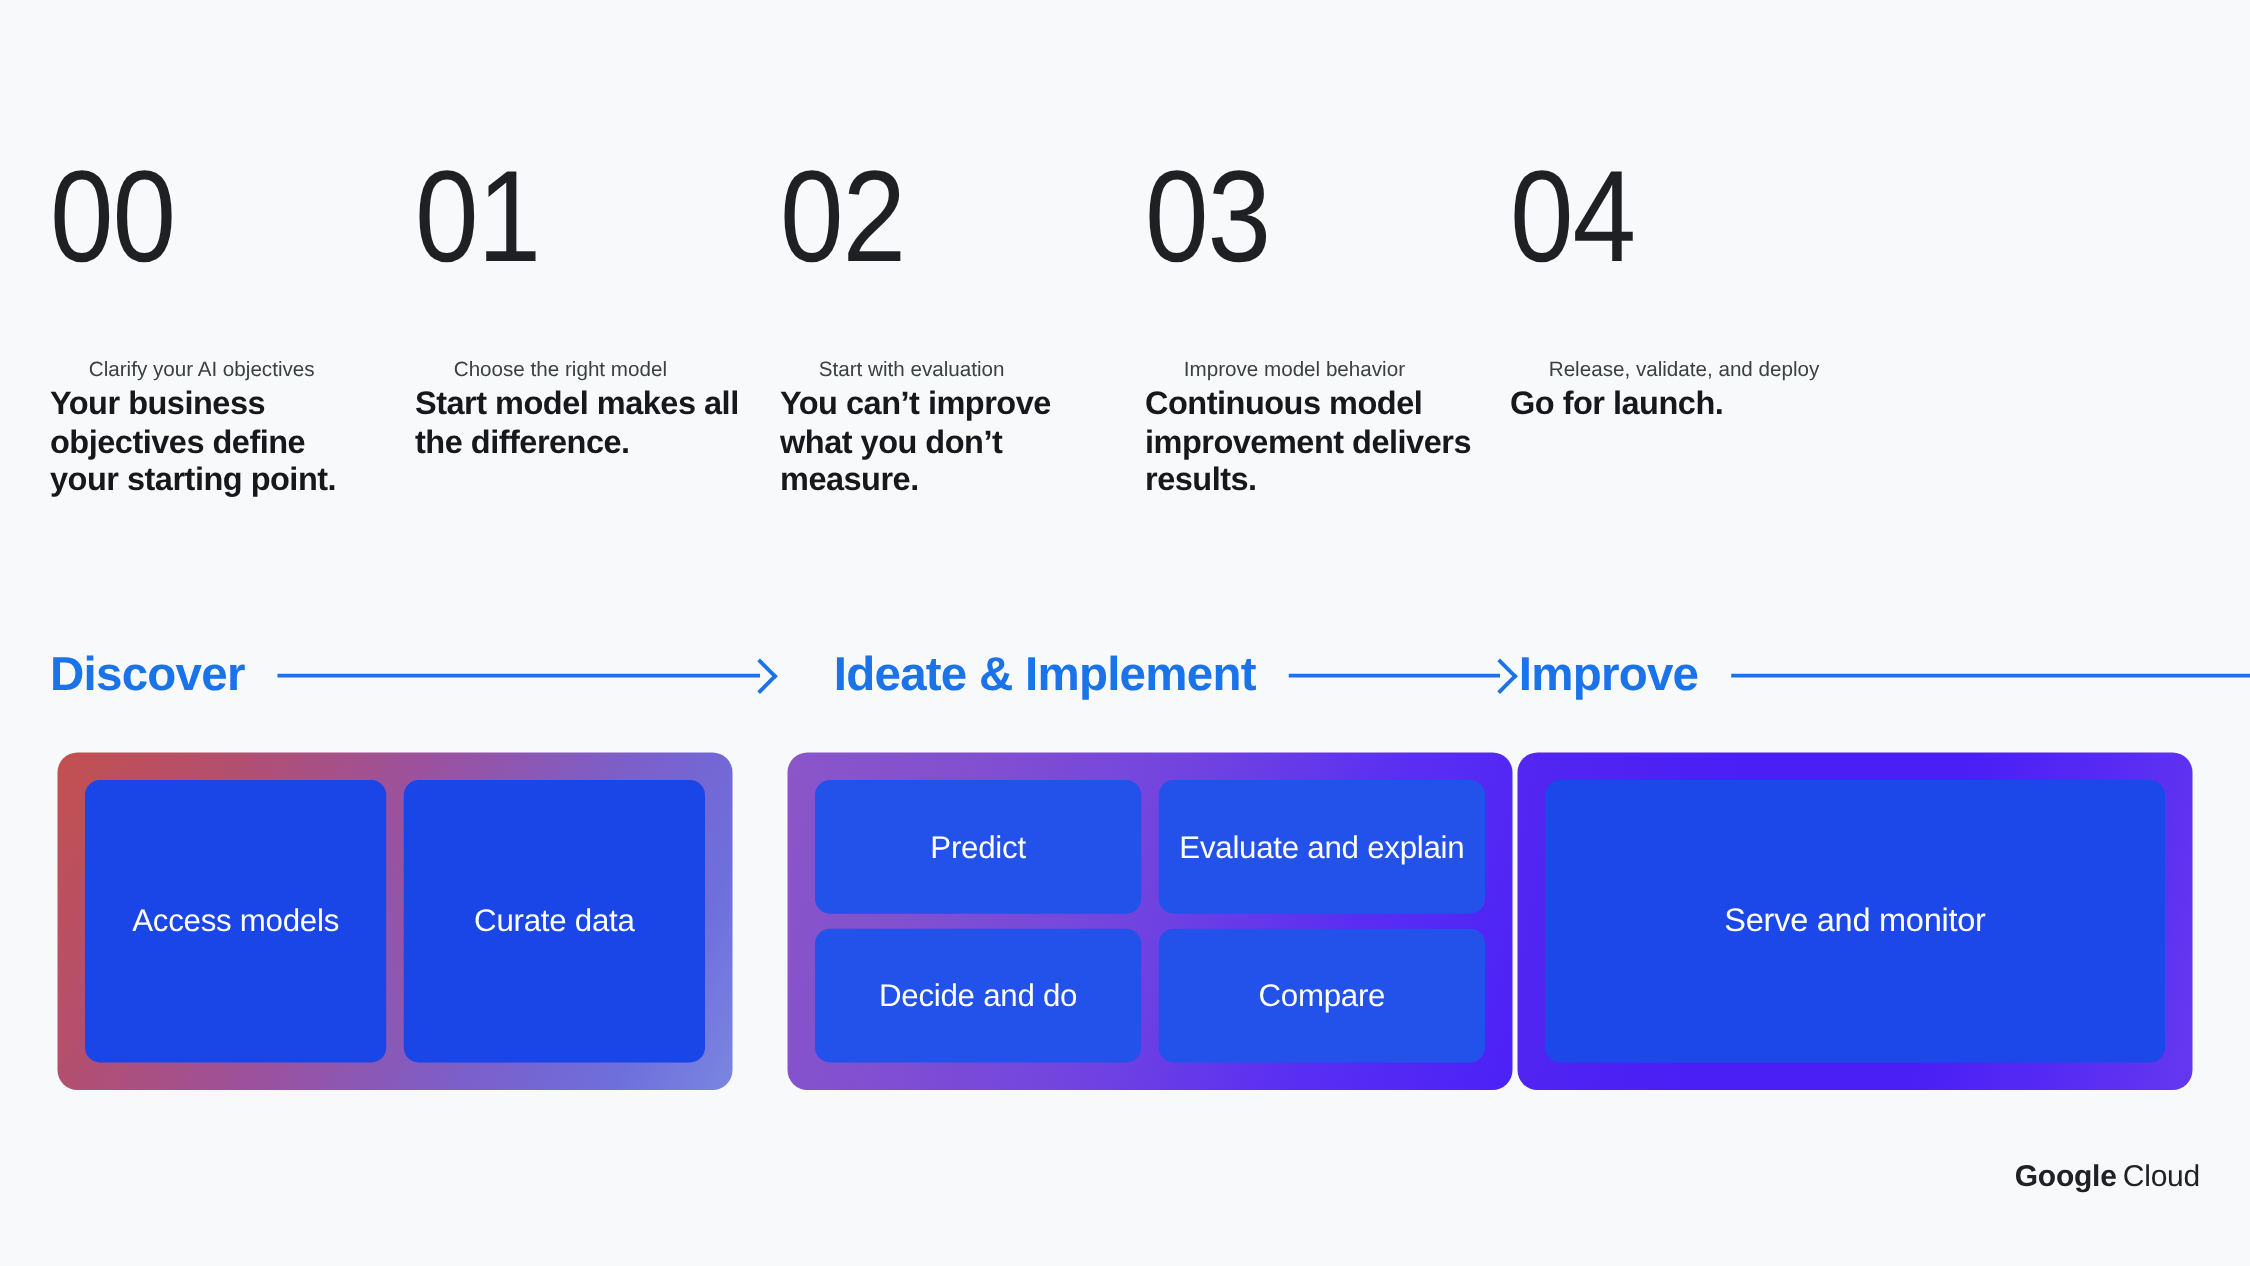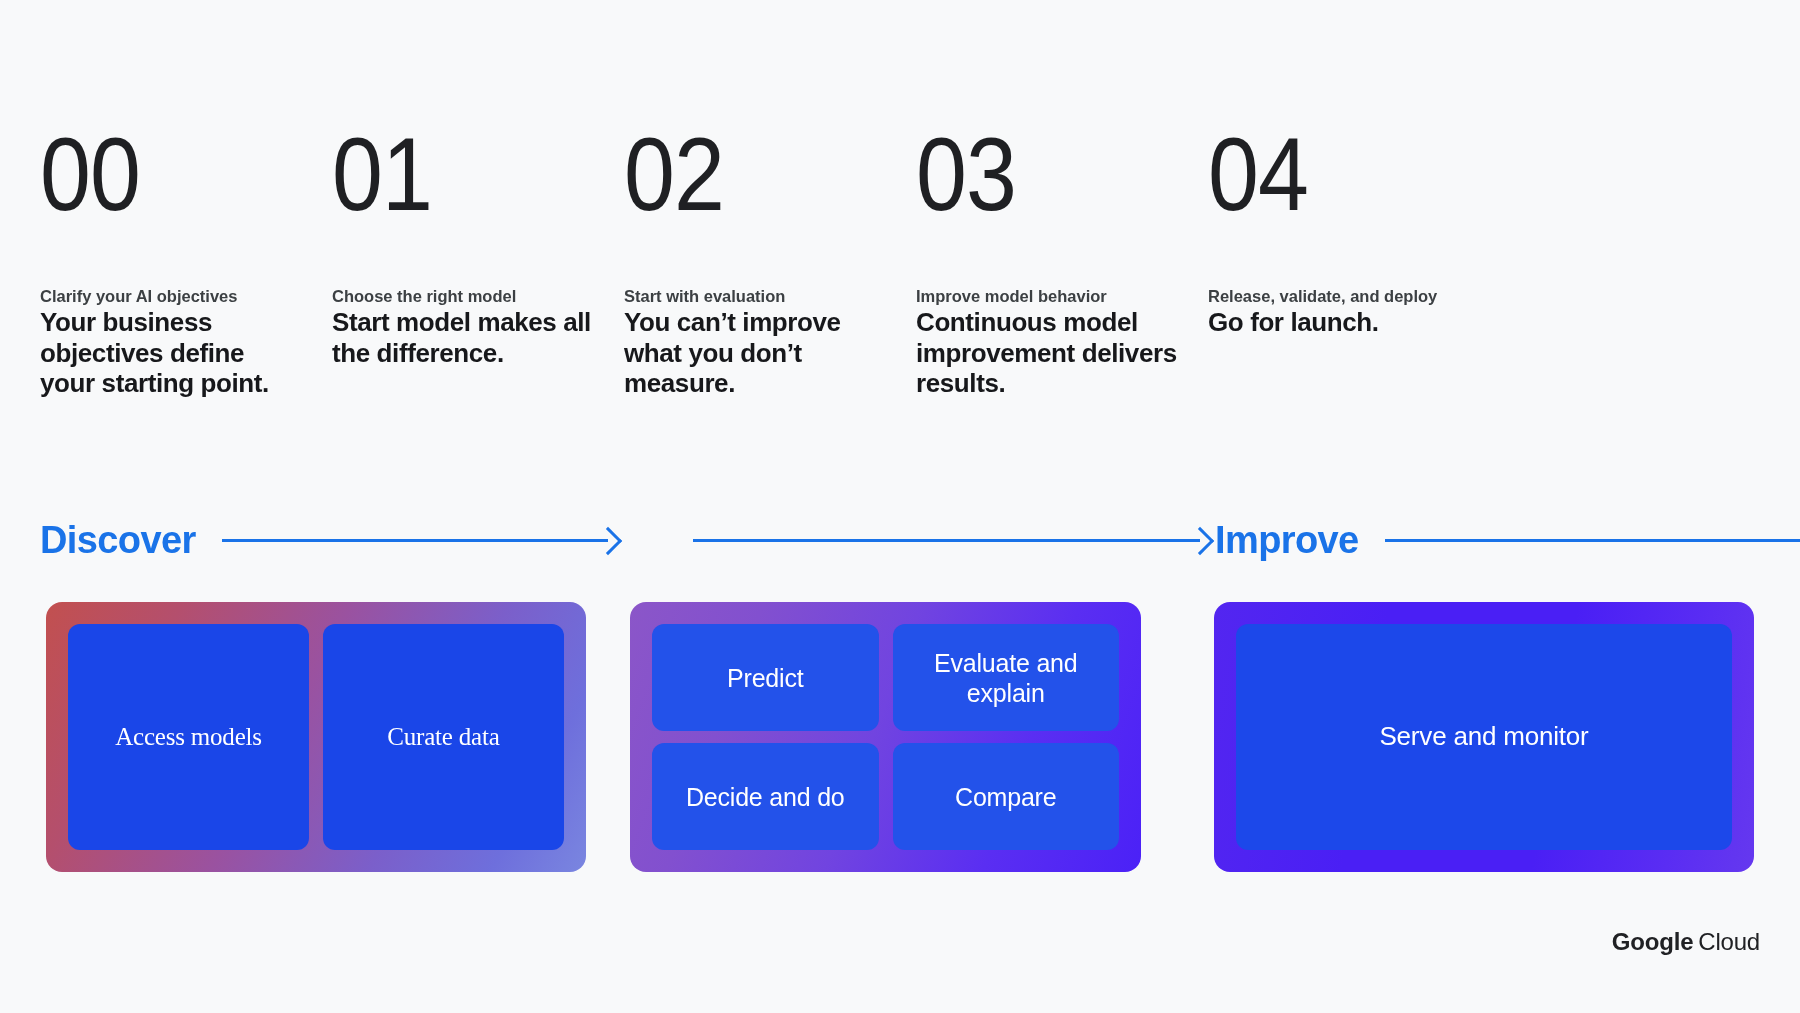--- a/index.html
+++ b/index.html
@@ -38,24 +38,25 @@
     line-height: 0.95;
     letter-spacing: -1px;
     color: #1f2023;
     transform: scaleX(0.88);
     transform-origin: left center;
     white-space: nowrap;
   }
   .step-kicker {
     margin-top: 62px;
     font-size: 16.5px;
-    font-weight: 700;
+    font-weight: 400;
     line-height: 1.3;
     color: #3c4043;
     white-space: nowrap;
+    margin-left: 31px;
   }
   .step-title {
     margin-top: 0;
     font-size: 26px;
     font-weight: 700;
     line-height: 1.17;
     letter-spacing: -0.4px;
     color: #17181b;
     max-width: 262px;
   }
@@ -122,21 +123,21 @@
     padding: 22px;
     display: flex;
     gap: 14px;
   }
   .group.g0 {
     left: 46px; top: 0; width: 540px; height: 270px;
     background: linear-gradient(118deg,
         #c2504f 0%, #b44f6d 20%, #9a52a0 45%, #7b5fca 68%, #6e6fdc 86%, #7a86e0 100%);
   }
   .group.g1 {
-    left: 630px; top: 0; width: 511px; height: 270px;
+    left: 630px; top: 0; width: 580px; height: 270px;
     background: linear-gradient(110deg,
         #8b56c8 0%, #8250cf 22%, #7144e0 48%, #5a2ef2 74%, #4b21f7 100%);
     flex-direction: column;
     gap: 12px;
   }
   .group.g2 {
     left: 1214px; top: 0; width: 540px; height: 270px;
     background: linear-gradient(100deg,
         #5326f0 0%, #4a1ff5 30%, #4a1ff5 62%, #5a2df3 85%, #6538ef 100%);
   }
@@ -148,21 +149,21 @@
     display: flex;
     align-items: center;
     justify-content: center;
     text-align: center;
     font-size: 25px;
     font-weight: 400;
     line-height: 1.2;
     letter-spacing: -0.2px;
   }
 
-  .group.g0 .tile { flex: 1 1 0; font-family: Liberation Serif, serif; }
+  .group.g0 .tile { flex: 1 1 0; }
   .group.g0 .tile.t0 { background: #1a46e8; }
   .group.g0 .tile.t1 { background: #1a46e8; }
 
   .g1-row { display: flex; gap: 14px; flex: 1 1 0; }
   .g1-row .tile { flex: 1 1 0; background: #2352ea; }
 
   .group.g2 .tile { flex: 1 1 0; background: #1c48ea; font-size: 26px; }
 
   
   .logo {
@@ -222,20 +223,21 @@
 
     <div class="phase-head p0">
       <div class="phase-label">Discover</div>
       <div class="phase-rule">
         <div class="bar"></div>
         <div class="head"></div>
       </div>
     </div>
 
     <div class="phase-head p1">
+      <div class="phase-label">Ideate &amp; Implement</div>
       <div class="phase-rule">
         <div class="bar"></div>
         <div class="head"></div>
       </div>
     </div>
 
     <div class="phase-head p2">
       <div class="phase-label">Improve</div>
       <div class="phase-rule nohead">
         <div class="bar"></div>

